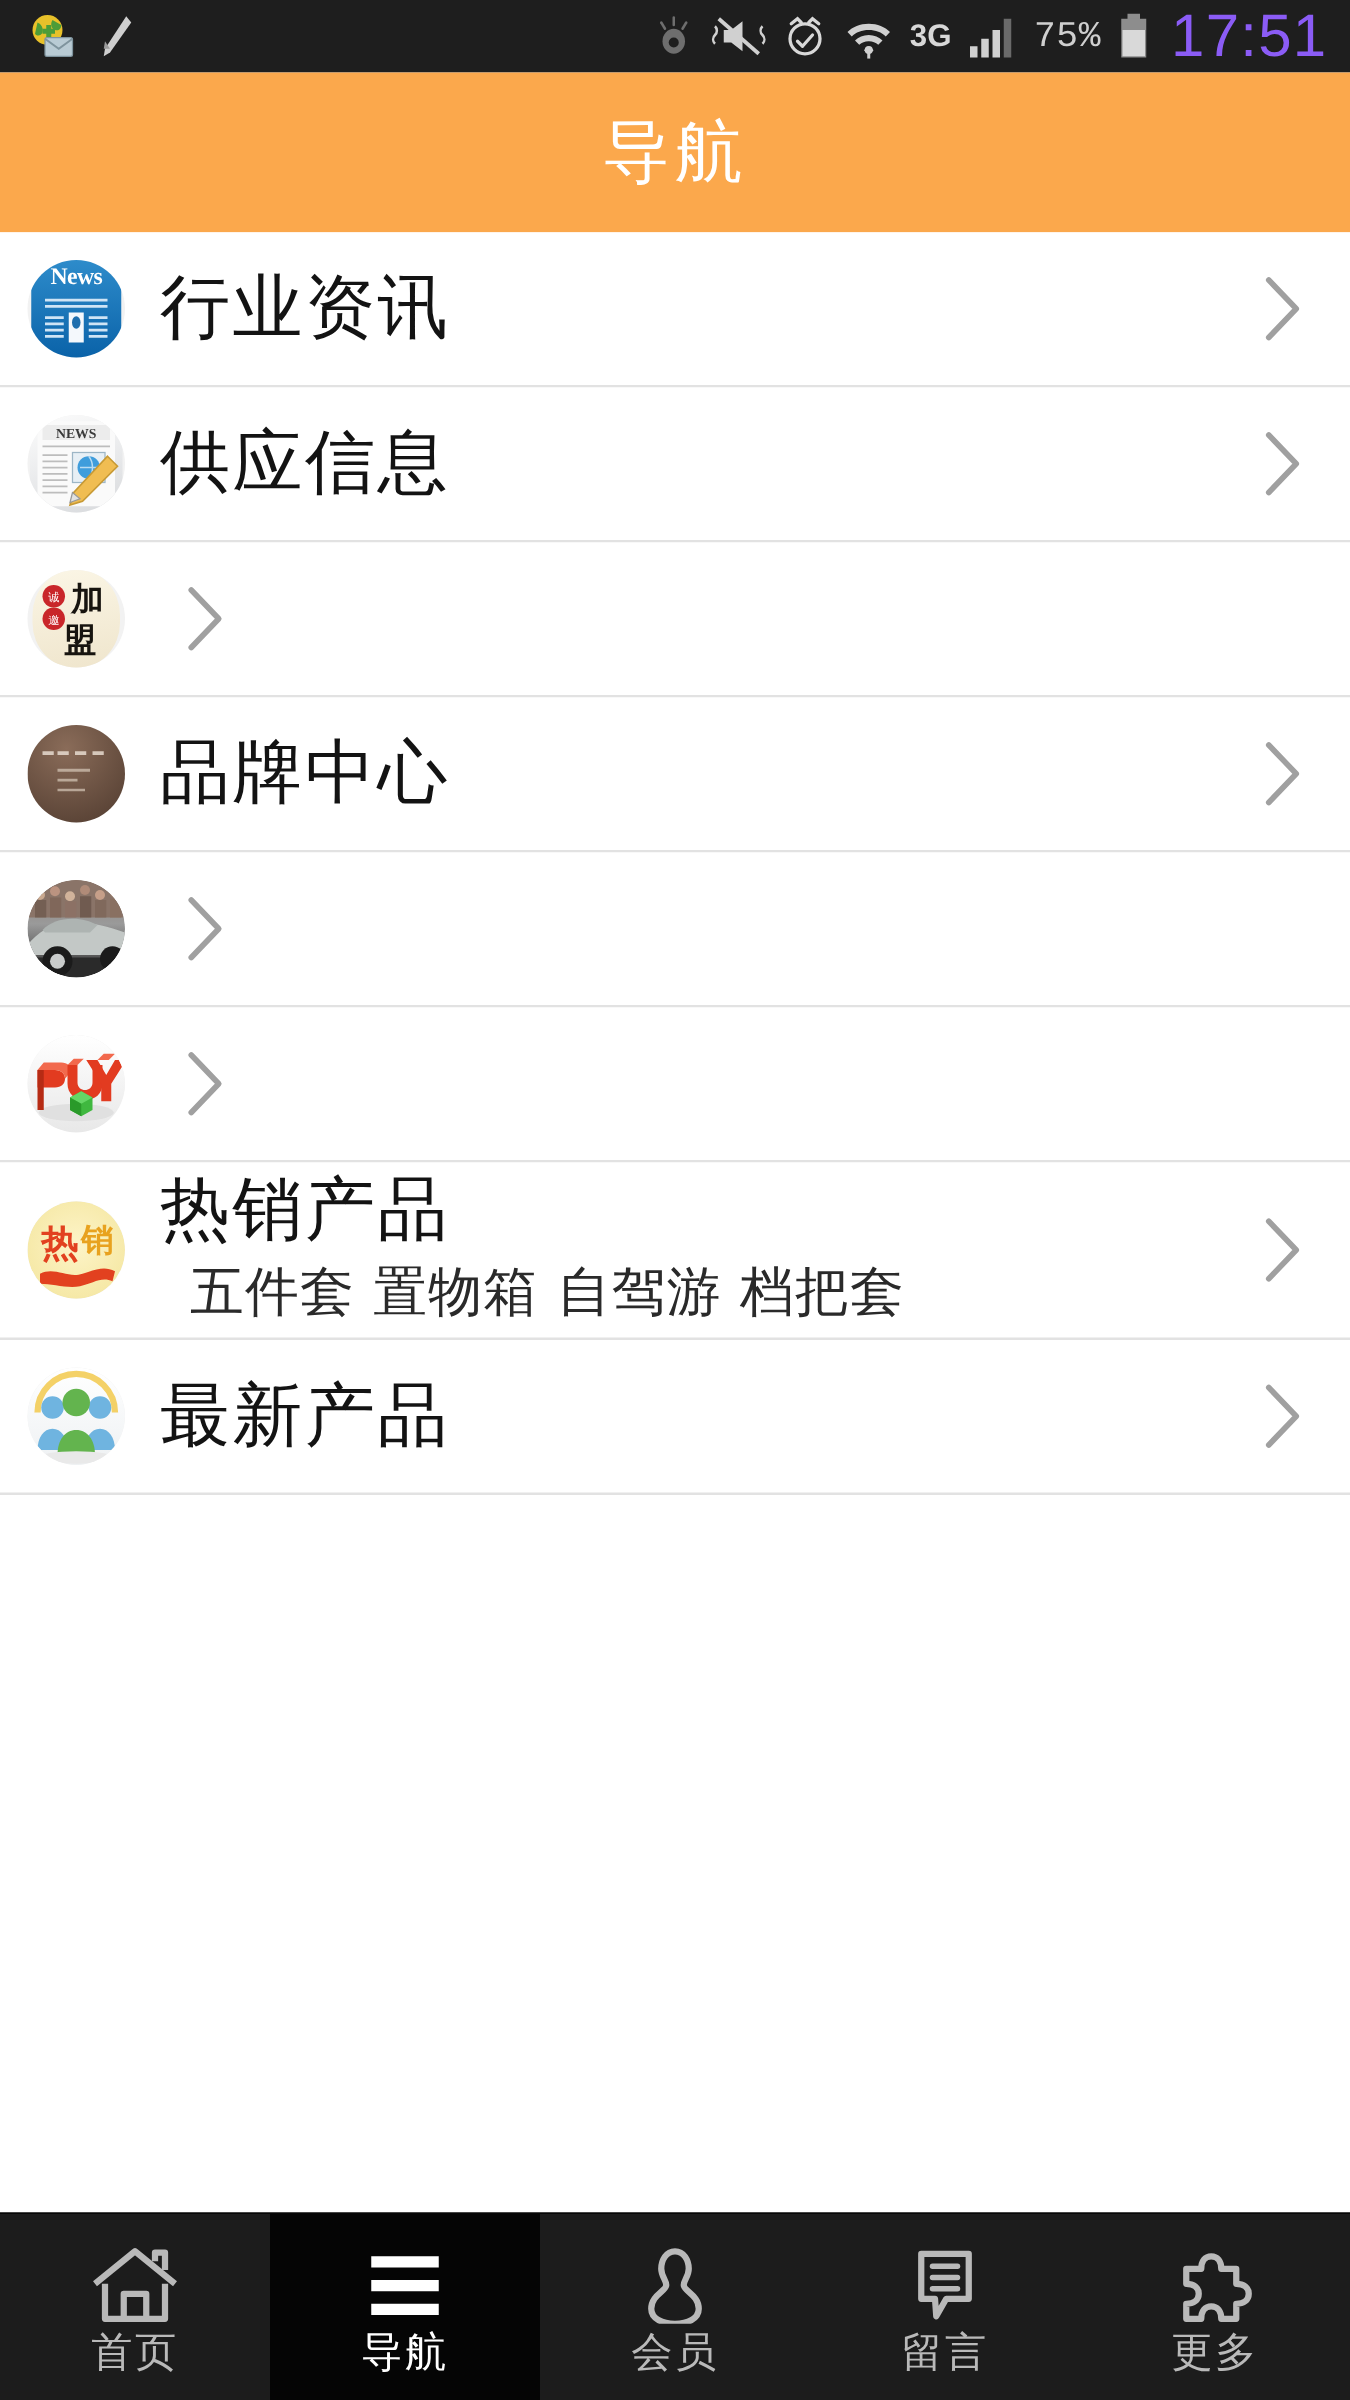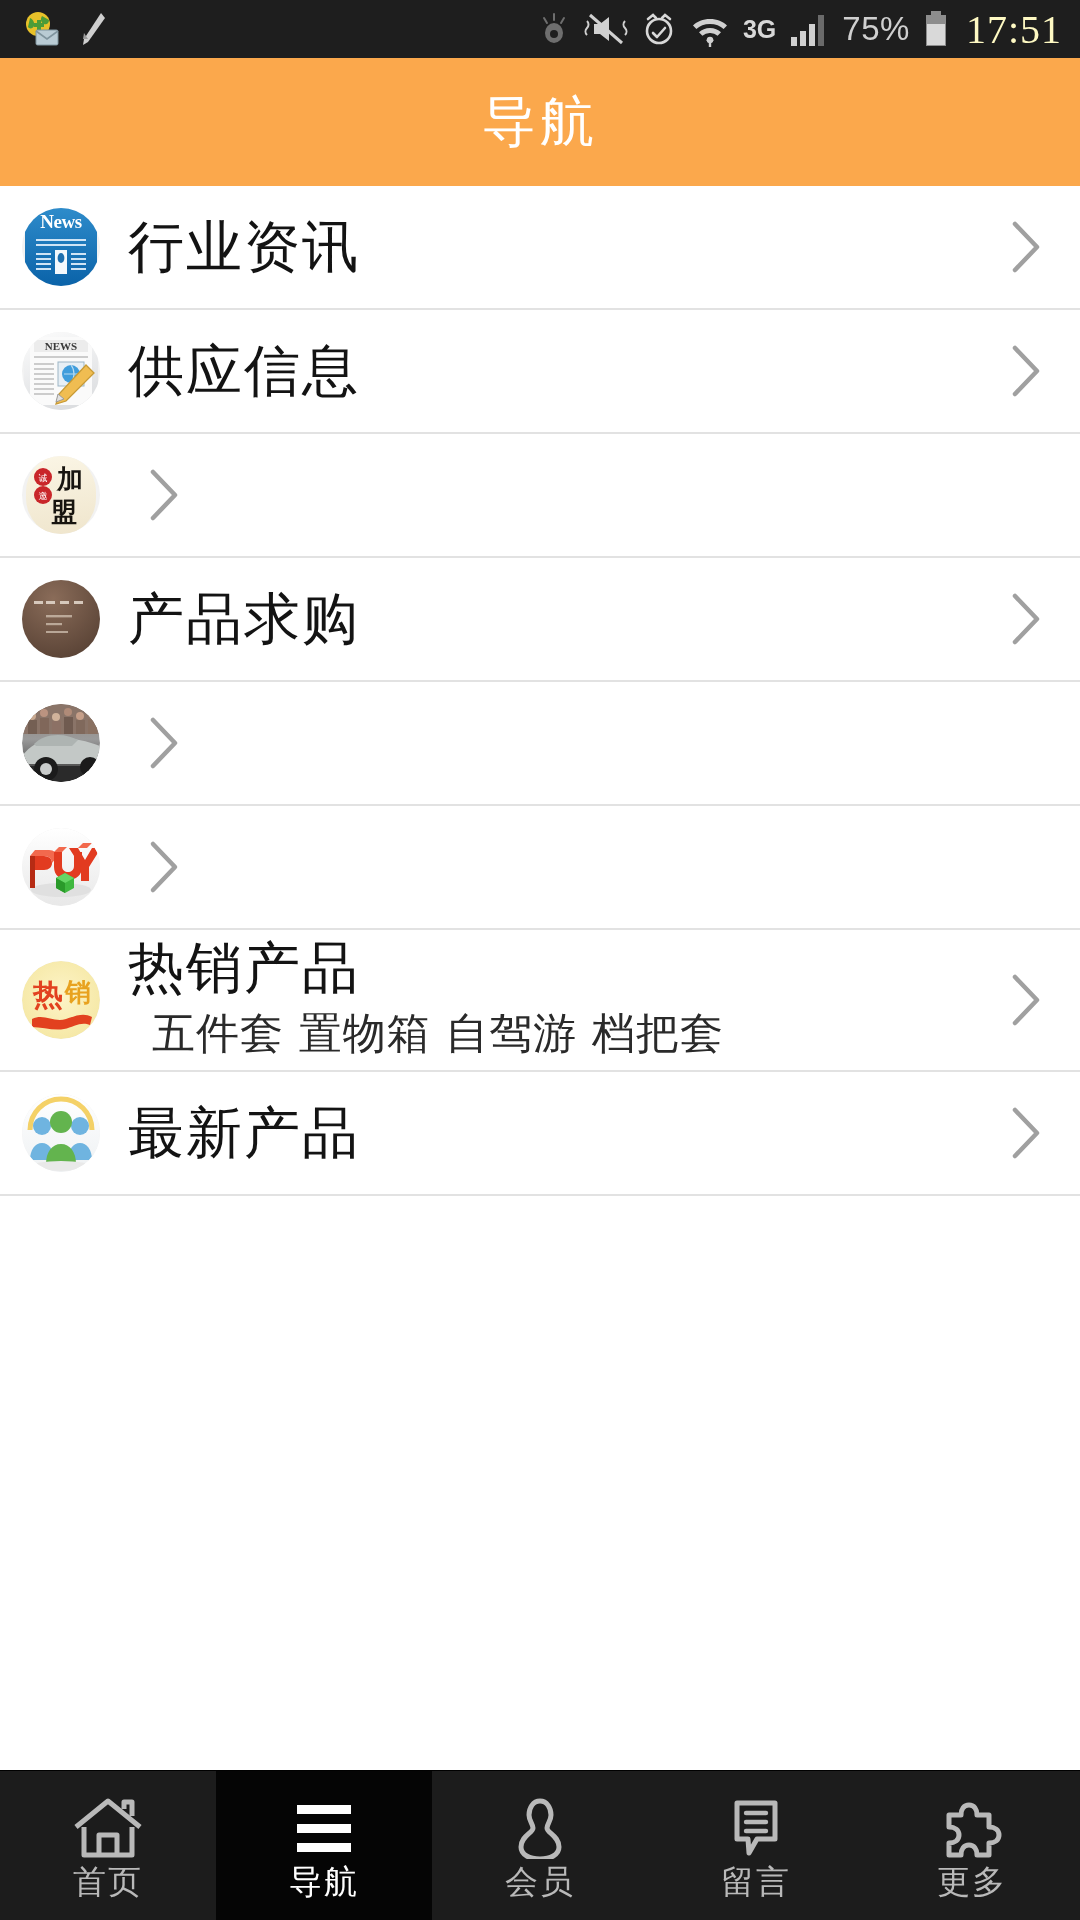--- a/index.html
+++ b/index.html
@@ -13,22 +13,22 @@
 
   
   .statusbar{
     height:58px; background:#1e1e1e; flex:0 0 58px;
     display:flex; align-items:center; padding:0 18px 0 22px;
     color:#d8d8d8;
   }
   .sb-left{ display:flex; align-items:center; gap:14px; }
   .sb-right{ margin-left:auto; display:flex; align-items:center; gap:13px; }
   .sb-icon{ display:flex; align-items:center; justify-content:center; }
-  .sb-text{ font-size:33px; color:#cfcfcf; letter-spacing:0.5px; font-family:Liberation Sans, sans-serif;}
-  .sb-clock{ font-size:40px; color:#fef9c3; font-family:Liberation Serif, serif; letter-spacing:1px; margin-left:4px; }
+  .sb-text{ font-size:29px; color:#cfcfcf; letter-spacing:0.5px; font-family:Liberation Mono, monospace;}
+  .sb-clock{ font-size:48px; color:#8b5cf6; font-family:Liberation Sans, sans-serif; letter-spacing:1px; margin-left:4px; }
   .sb-3g{ font-size:25px; font-weight:bold; color:#d8d8d8; font-family:"Liberation Sans",sans-serif;}
 
   
   .header{
     flex:0 0 128px; height:128px; background:#fba84c;
     display:flex; align-items:center; justify-content:center;
   }
   .header-title{
     color:#ffffff; font-size:54px; letter-spacing:4px;
     font-family:"DejaVu Sans","Liberation Sans",sans-serif;
@@ -287,21 +287,21 @@
             </g>
             <g fill="#d8c9ba" opacity="0.7">
               <rect x="24" y="36" width="26" height="2.4"></rect>
               <rect x="24" y="44" width="16" height="2.2"></rect>
               <rect x="24" y="52" width="22" height="2"></rect>
             </g>
           </svg>
         </div>
       </div>
       <div class="row-texts">
-        <div class="row-title">产品求购</div>
+        <div class="row-title">品牌中心</div>
       </div>
       <div class="chev">
         <svg width="34" height="56" viewBox="0 0 34 56">
             <path d="M6 5l22 23L6 51" fill="none" stroke="#a0a0a0" stroke-width="4.5" stroke-linecap="round" stroke-linejoin="round"></path>
           </svg>
       </div>
     </div>
 
     <div class="row">
       <div class="row-thumb">

